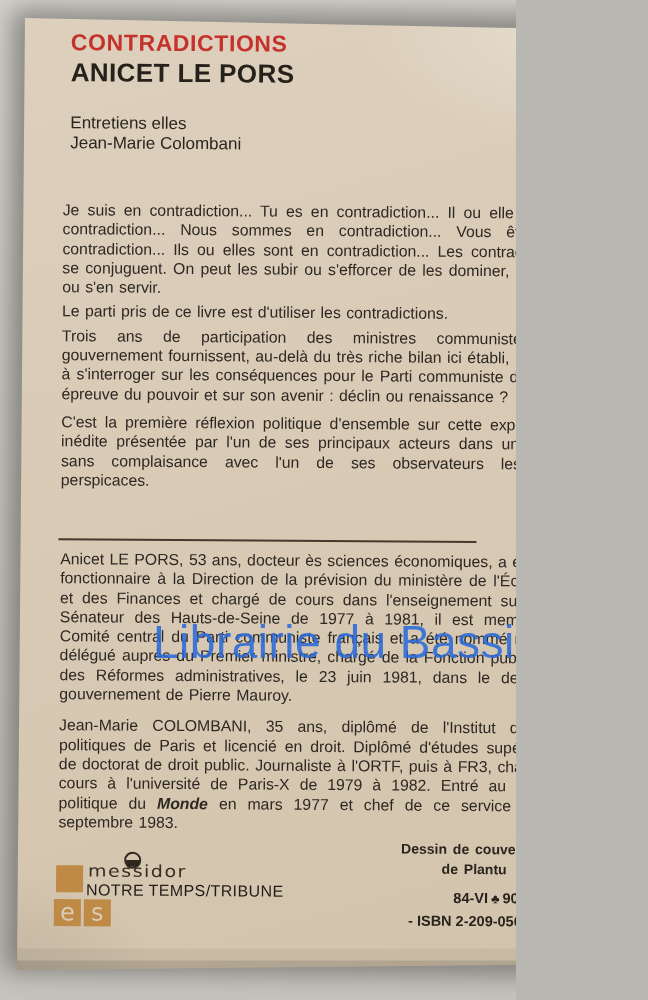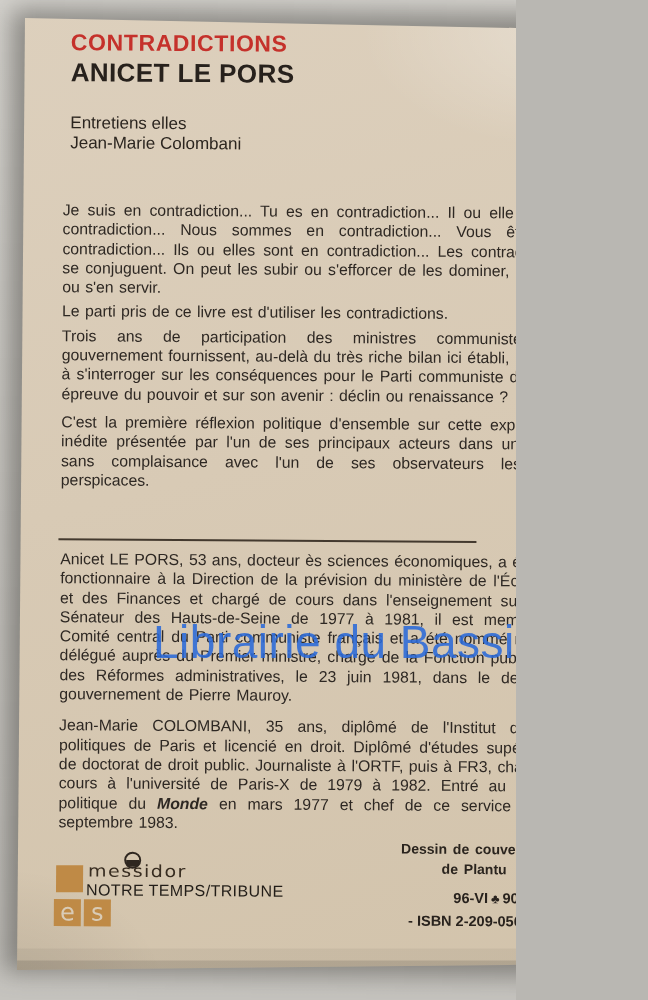--- a/index.html
+++ b/index.html
@@ -122,21 +122,21 @@
             <span>s</span>
           </div>
       </div>
 
       <div class="credit">
         <div>Dessin de couverture</div>
         <div>de Plantu</div>
       </div>
 
       <div class="codes">
-        <div><span>96-VI</span><span class="ornament">♣</span><span>902120</span></div>
+        <div><span>84-VI</span><span class="ornament">♣</span><span>902120</span></div>
         <div>- ISBN 2-209-05648-8</div>
         <div>85 F</div>
       </div>
 
     </div>
   </div>
 
   <div class="watermark">Librairie du Bassin</div>
 </div>
 

